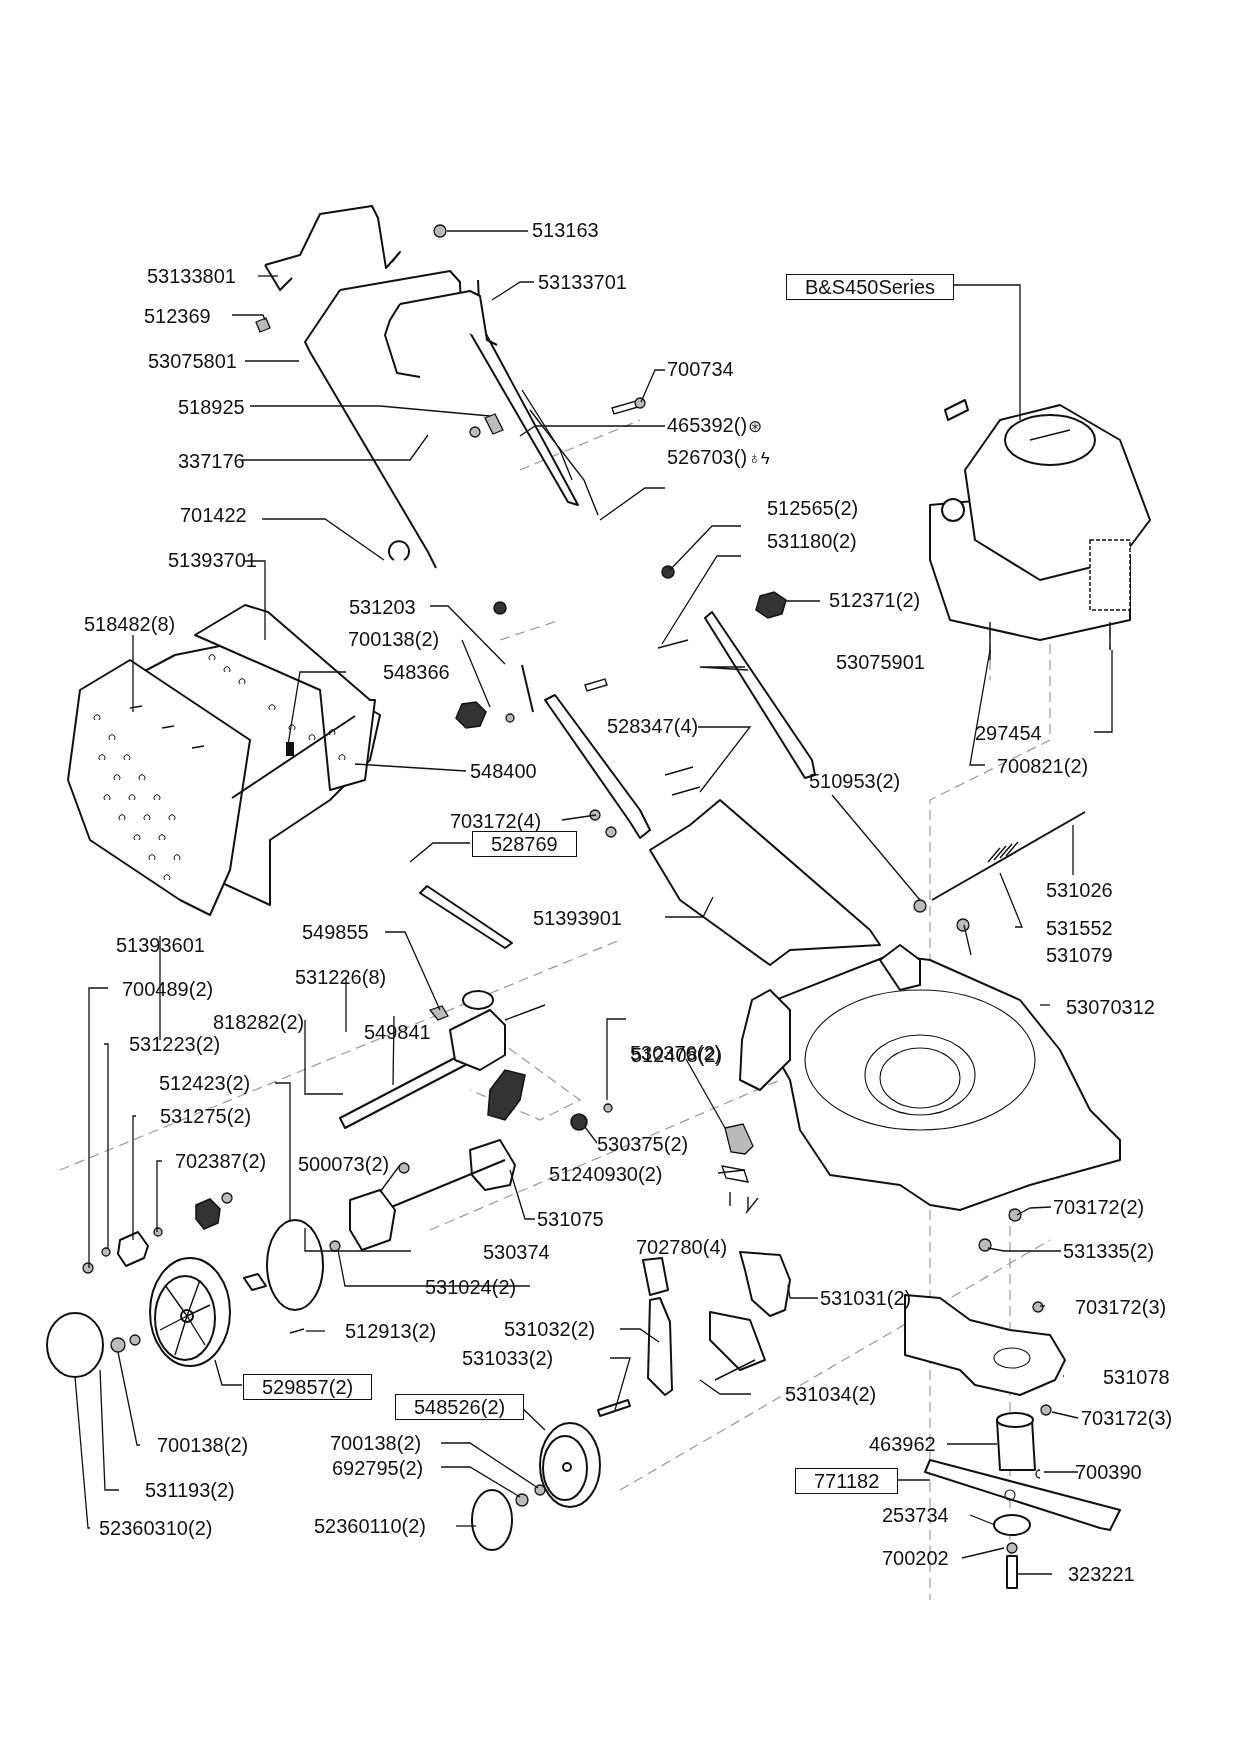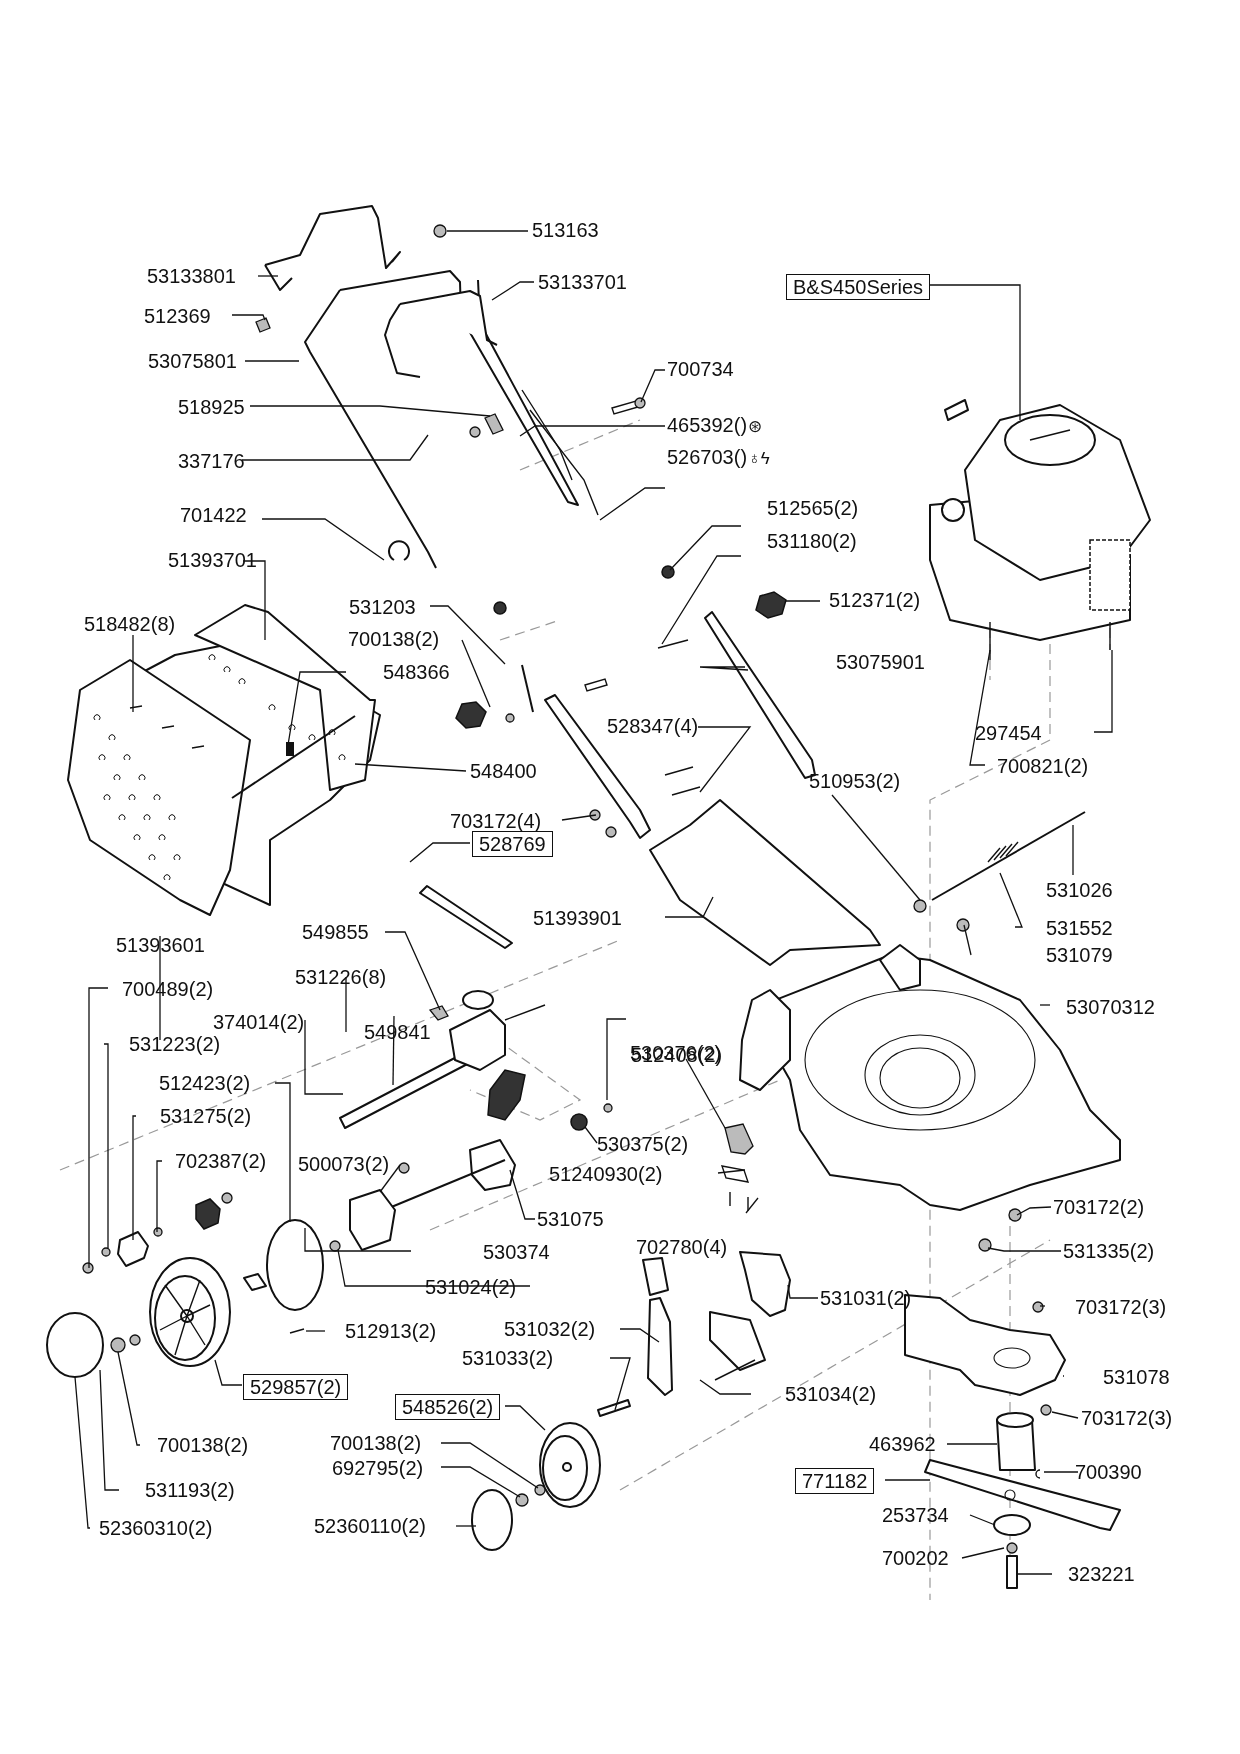--- a/index.html
+++ b/index.html
@@ -1,20 +1,20 @@
 <!DOCTYPE html>
 <html><head>
 <meta charset="utf-8">
 <style>
   html, body { margin: 0; padding: 0; background: #ffffff; }
   body { width: 1240px; height: 1754px; position: relative; overflow: hidden;
          font-family: "Liberation Sans", sans-serif; color: #111; }
   #diagram { position: absolute; left: 0; top: 0; width: 1240px; height: 1754px; }
   .lbl { position: absolute; font-size: 20px; line-height: 22px; white-space: nowrap; color: #111; }
-  .lbl.boxed { border: 1.5px solid #111; padding: 1px 6px; background: #fff; }
+  .lbl.boxed { border: 1.5px solid #111; padding: 1px 18px; background: #fff; }
   .lbl .sym { font-size: 17px; margin-left: 1px; }
   svg .part { fill: #fff; stroke: #111; stroke-width: 2; stroke-linejoin: round; }
   svg .part-thin { fill: none; stroke: #111; stroke-width: 1.4; }
   svg .part-dark { fill: #333; stroke: #111; stroke-width: 1.5; }
   svg .part-grey { fill: #bbb; stroke: #111; stroke-width: 1.3; }
   svg .leader { fill: none; stroke: #111; stroke-width: 1.3; }
   svg .dash { fill: none; stroke: #999; stroke-width: 1.2; stroke-dasharray: 10 6; }
   svg .hole { fill: none; stroke: #111; stroke-width: 1.1; }
 </style>
 </head>
@@ -295,21 +295,21 @@
 <div class="lbl boxed" style="left:472px;top:831px">528769</div>
 <div class="lbl" style="left:1046px;top:879px">531026</div>
 <div class="lbl" style="left:533px;top:907px">51393901</div>
 <div class="lbl" style="left:1046px;top:917px">531552</div>
 <div class="lbl" style="left:116px;top:934px">51393601</div>
 <div class="lbl" style="left:302px;top:921px">549855</div>
 <div class="lbl" style="left:1046px;top:944px">531079</div>
 <div class="lbl" style="left:122px;top:978px">700489(2)</div>
 <div class="lbl" style="left:295px;top:966px">531226(8)</div>
 <div class="lbl" style="left:1066px;top:996px">53070312</div>
-<div class="lbl" style="left:213px;top:1011px">374014(2)</div>
+<div class="lbl" style="left:213px;top:1011px">818282(2)</div>
 <div class="lbl" style="left:630px;top:1042px">530376(2)</div>
 <div class="lbl" style="left:129px;top:1033px">531223(2)</div>
 <div class="lbl" style="left:364px;top:1021px">549841</div>
 <div class="lbl" style="left:631px;top:1044px">512408(2)</div>
 <div class="lbl" style="left:159px;top:1072px">512423(2)</div>
 <div class="lbl" style="left:160px;top:1105px">531275(2)</div>
 <div class="lbl" style="left:298px;top:1153px">500073(2)</div>
 <div class="lbl" style="left:597px;top:1133px">530375(2)</div>
 <div class="lbl" style="left:175px;top:1150px">702387(2)</div>
 <div class="lbl" style="left:549px;top:1163px">51240930(2)</div>

